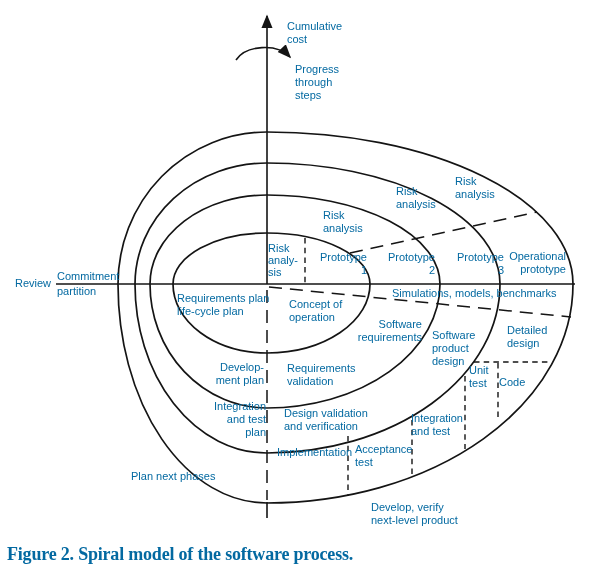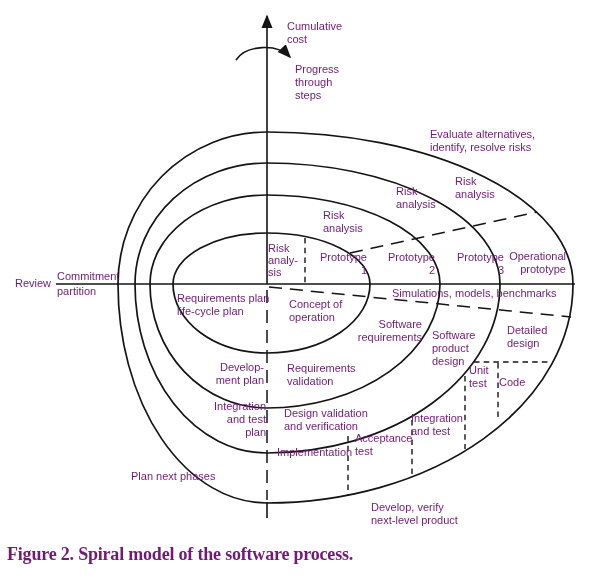--- a/index.html
+++ b/index.html
@@ -1,17 +1,17 @@
 <!DOCTYPE html>
 <html><head>
 <meta charset="utf-8">
 <style>
   html,body{margin:0;padding:0;background:#fff;}
   #figure{position:relative;width:608px;height:578px;background:#ffffff;overflow:hidden;
-          font-family:"Liberation Sans","DejaVu Sans",sans-serif;color:#701a75;}
+          font-family:"Liberation Sans","DejaVu Sans",sans-serif;color:#0369a1;}
   #diagram-svg{position:absolute;left:0;top:0;}
   .ln{stroke:#141414;stroke-width:1.7;fill:none;stroke-linejoin:round;stroke-linecap:round;}
   .ax{stroke:#141414;stroke-width:1.6;fill:none;}
   .dl{stroke:#141414;stroke-width:1.5;fill:none;stroke-dasharray:13 7;}
   .dg{stroke:#141414;stroke-width:1.5;fill:none;stroke-dasharray:13 8;}
   .ds{stroke:#141414;stroke-width:1.4;fill:none;stroke-dasharray:5.5 4.2;}
   .lb{position:absolute;font-size:11px;line-height:13px;white-space:pre-line;letter-spacing:0;}
   .rt{text-align:right;}
   .ct{text-align:right;}
   .tight{line-height:12px;}
@@ -54,22 +54,20 @@
   </svg>
 
   <div class="lb" style="left:287px;top:20px">Cumulative
 cost</div>
   <div class="lb" style="left:295px;top:63px">Progress
 through
 steps</div>
   <div class="lb" style="left:15px;top:277px">Review</div>
   <div class="lb" style="left:57px;top:269px;line-height:15px">Commitment
 partition</div>
-  <div class="lb" style="left:430px;top:128px">Evaluate alternatives,
-identify, resolve risks</div>
   <div class="lb" style="left:131px;top:470px">Plan next phases</div>
   <div class="lb" style="left:371px;top:501px">Develop, verify
 next-level product</div>
 
   <div class="lb tight" style="left:268px;top:242px">Risk
 analy-
 sis</div>
   <div class="lb" style="left:323px;top:209px">Risk
 analysis</div>
   <div class="lb" style="left:396px;top:185px">Risk
@@ -107,17 +105,17 @@
   <div class="lb" style="left:287px;top:362px">Requirements
 validation</div>
   <div class="lb" style="left:499px;top:376px">Code</div>
   <div class="lb" style="left:469px;top:364px">Unit
 test</div>
   <div class="lb" style="left:284px;top:407px">Design validation
 and verification</div>
   <div class="lb" style="left:411px;top:412px">Integration
 and test</div>
   <div class="lb" style="left:277px;top:446px">Implementation</div>
-  <div class="lb" style="left:355px;top:432px">Acceptance
+  <div class="lb" style="left:355px;top:443px">Acceptance
 test</div>
 
   <div id="caption">Figure 2. Spiral model of the software process.</div>
 </div>
 
 </body></html>

